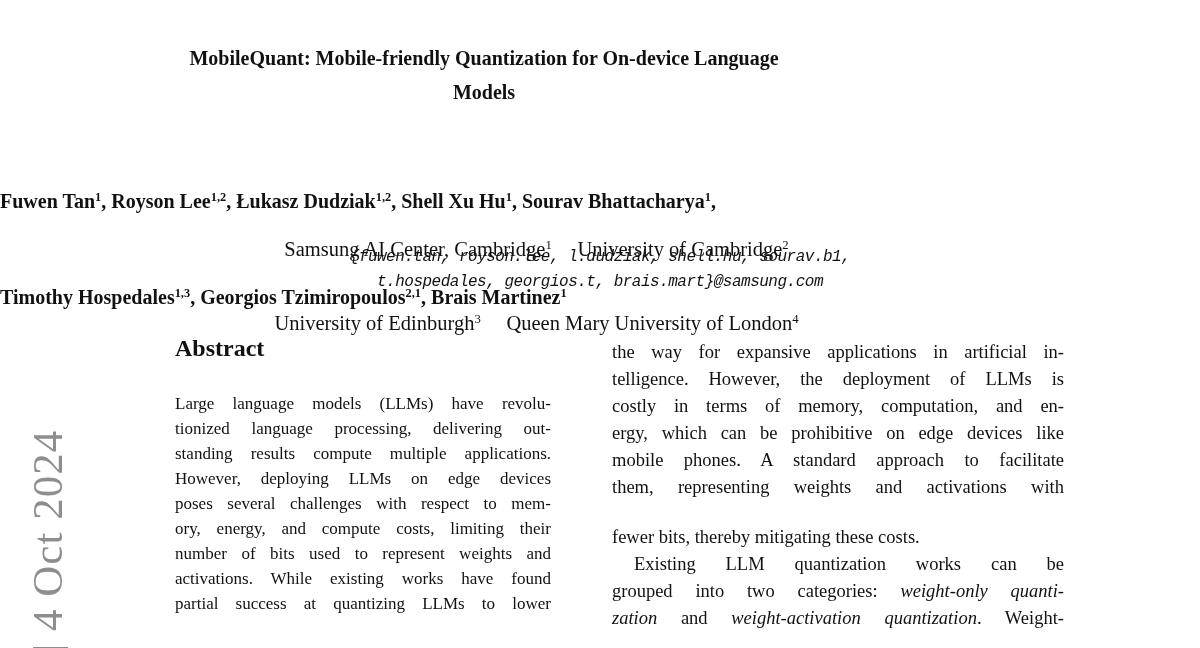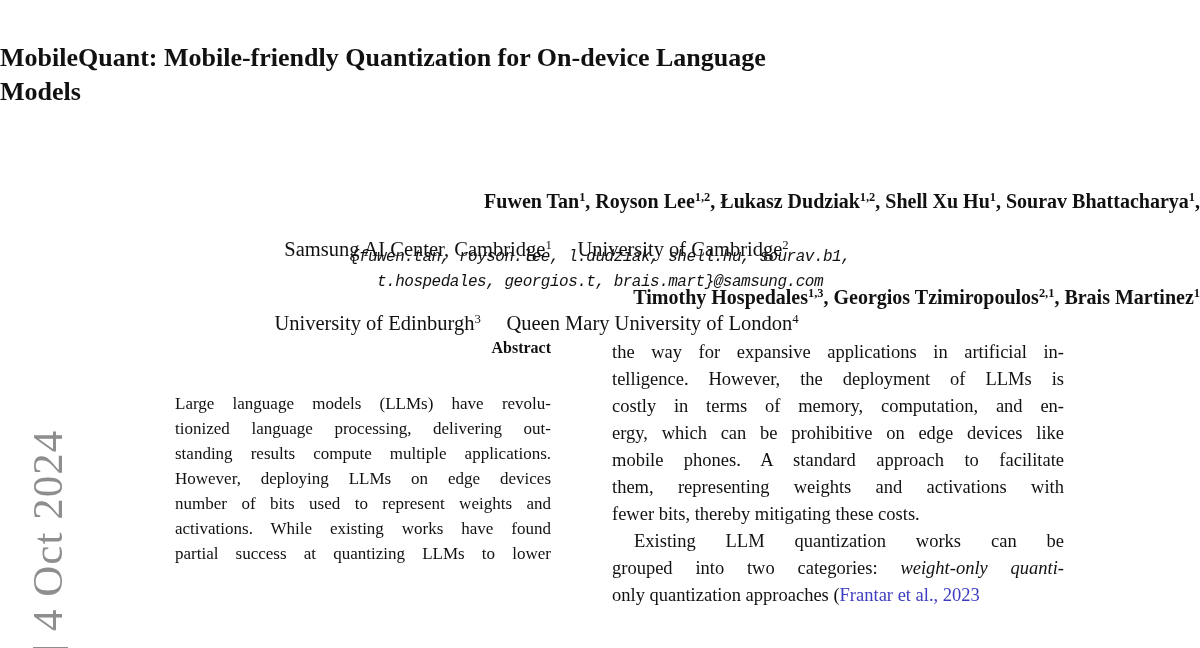--- a/index.html
+++ b/index.html
@@ -6,36 +6,36 @@
   body{
     width:1200px;height:648px;background:#ffffff;overflow:hidden;position:relative;
     font-family:"Liberation Serif", serif;color:#111111;
   }
   .abs{position:absolute;}
   #watermark{
     left:24px;top:658px;transform:rotate(-90deg);transform-origin:0 0;
     font-size:43px;line-height:48px;color:#8e8e8e;white-space:nowrap;
     font-family:"Liberation Serif", serif;letter-spacing:1px;
   }
-  #title{left:0;top:41px;width:968px;text-align:left;font-weight:bold;font-size:26px;line-height:34px;}
+  #title{left:0;top:41px;width:968px;text-align:center;font-weight:bold;font-size:20px;line-height:34px;}
   #title .tl{display:block;}
-  #authors{left:0;top:124px;width:1200px;text-align:right;font-weight:bold;font-size:20px;line-height:31px;white-space:pre-wrap;}
+  #authors{left:0;top:124px;width:1200px;text-align:left;font-weight:bold;font-size:20px;line-height:31px;white-space:pre-wrap;}
   #affils{left:0;top:191px;width:1073px;text-align:center;font-size:20.5px;line-height:23.5px;white-space:pre-wrap;}
   #emails{left:0;top:245px;width:1200px;text-align:center;font-family:"Liberation Mono", monospace;
     font-size:16px;letter-spacing:-0.5px;line-height:24.5px;font-style:italic;}
   .sup{font-size:62%;position:relative;top:-0.55em;}
   .it{font-style:italic;}
   .cite{color:#3c3cc0;}
-  #abstract-heading{left:175px;top:336px;width:376px;text-align:right;font-weight:bold;font-size:16px;line-height:24px;}
+  #abstract-heading{left:175px;top:336px;width:376px;text-align:left;font-weight:bold;font-size:24px;line-height:24px;}
   #abstract-lines{left:175px;top:391px;width:376px;font-size:17px;}
   #abstract-lines .tline{height:25px;line-height:25px;}
   #intro-lines{left:612px;top:339px;width:452px;font-size:18.5px;}
   #intro-lines .tline{height:27px;line-height:27px;}
   .tline{text-align:justify;text-align-last:justify;}
-  .tline.end{text-align-last:left;}
+  .tline.end{text-align-last:left;margin-top:23px;}
   .tline.indent{padding-left:22px;}
 </style>
 </head>
 <body>
 
 <div class="abs" id="watermark">] 4 Oct 2024</div>
 
 <div class="abs" id="title">
   <span class="tl">MobileQuant: Mobile-friendly Quantization for On-device Language</span>
   <span class="tl">Models</span>
@@ -55,29 +55,32 @@
   <div>{fuwen.tan, royson.lee, l.dudziak, shell.hu, sourav.b1,</div>
   <div>t.hospedales, georgios.t, brais.mart}@samsung.com</div>
 </div>
 
 <div class="abs" id="abstract-heading">Abstract</div>
 <div class="abs" id="abstract-lines">
     <div class="tline"><span>Large language models (LLMs) have revolu-</span></div>
     <div class="tline"><span>tionized language processing, delivering out-</span></div>
     <div class="tline"><span>standing results compute multiple applications.</span></div>
     <div class="tline"><span>However, deploying LLMs on edge devices</span></div>
+    <div class="tline"><span>poses several challenges with respect to mem-</span></div>
+    <div class="tline"><span>ory, energy, and compute costs, limiting their</span></div>
     <div class="tline"><span>number of bits used to represent weights and</span></div>
     <div class="tline"><span>activations. While existing works have found</span></div>
     <div class="tline"><span>partial success at quantizing LLMs to lower</span></div>
   </div>
 
 <div class="abs" id="intro-lines">
     <div class="tline"><span>the way for expansive applications in artificial in-</span></div>
     <div class="tline"><span>telligence. However, the deployment of LLMs is</span></div>
     <div class="tline"><span>costly in terms of memory, computation, and en-</span></div>
     <div class="tline"><span>ergy, which can be prohibitive on edge devices like</span></div>
     <div class="tline"><span>mobile phones. A standard approach to facilitate</span></div>
     <div class="tline"><span>them, representing weights and activations with</span></div>
     <div class="tline end"><span>fewer bits, thereby mitigating these costs.</span></div>
     <div class="tline indent"><span>Existing LLM quantization works can be</span></div>
     <div class="tline"><span>grouped into two categories: </span><span class="it">weight-only quanti-</span></div>
+    <div class="tline"><span class="it">zation</span><span> and </span><span class="it">weight-activation quantization</span><span>. Weight-</span></div>
     <div class="tline end"><span>only quantization approaches (</span><span class="cite">Frantar et al., 2023</span></div>
   </div>
 
 </body></html>

